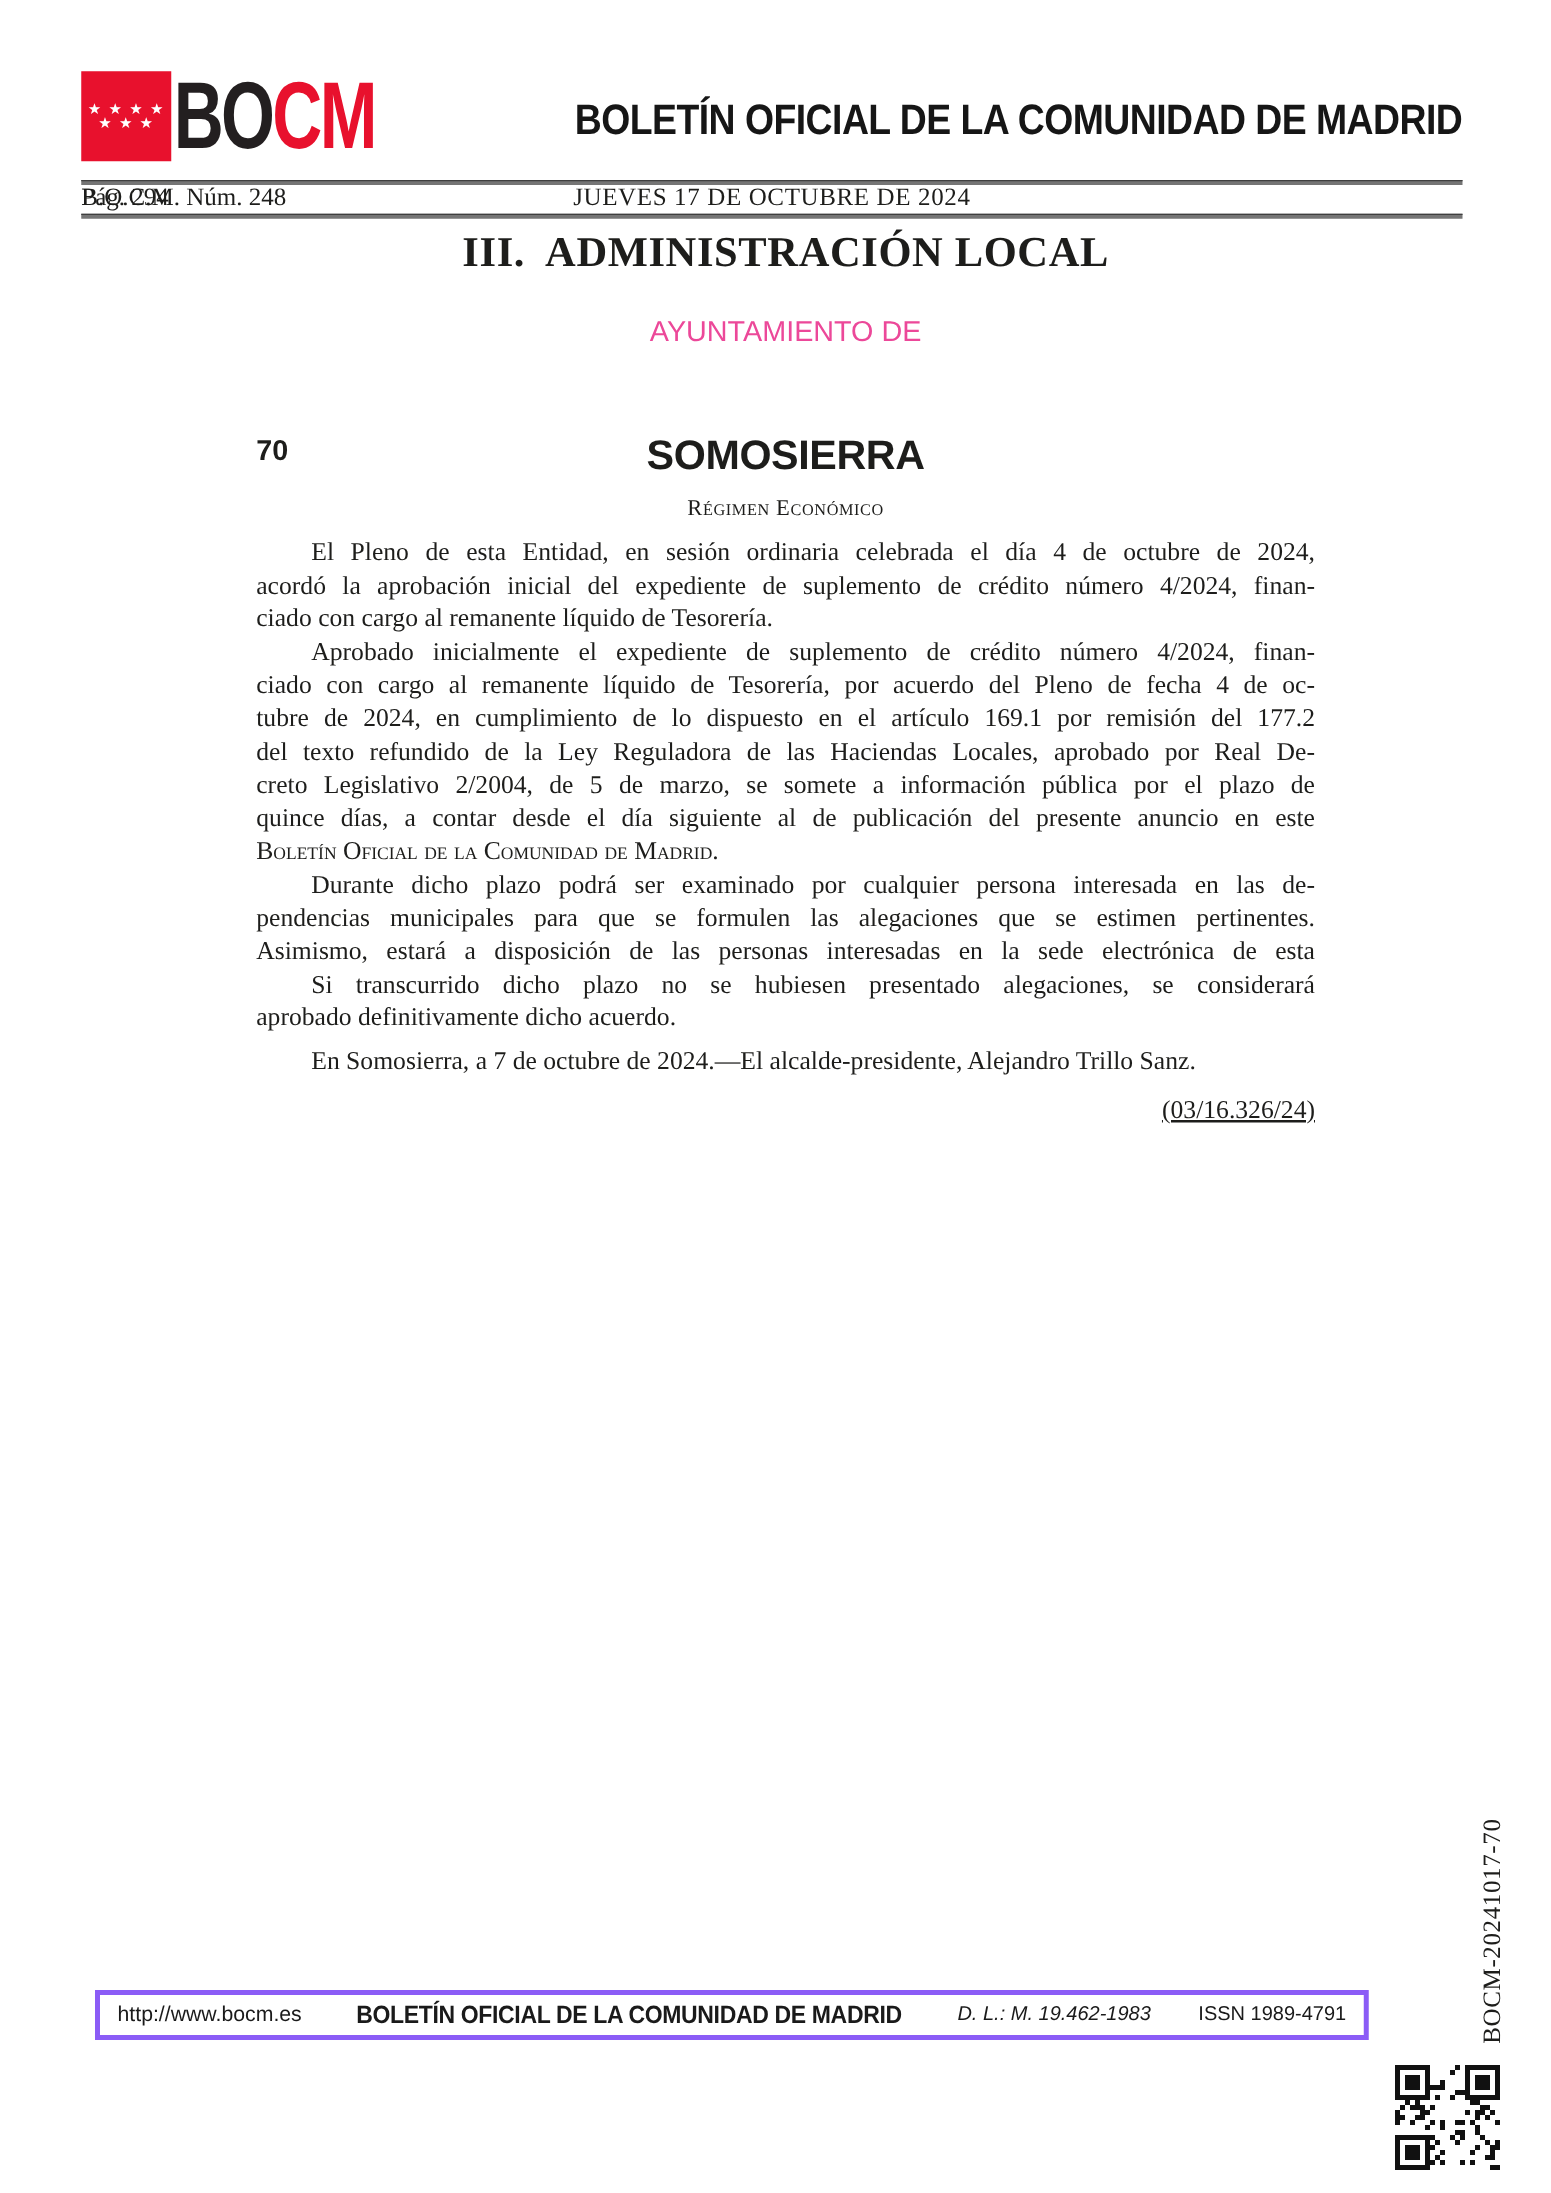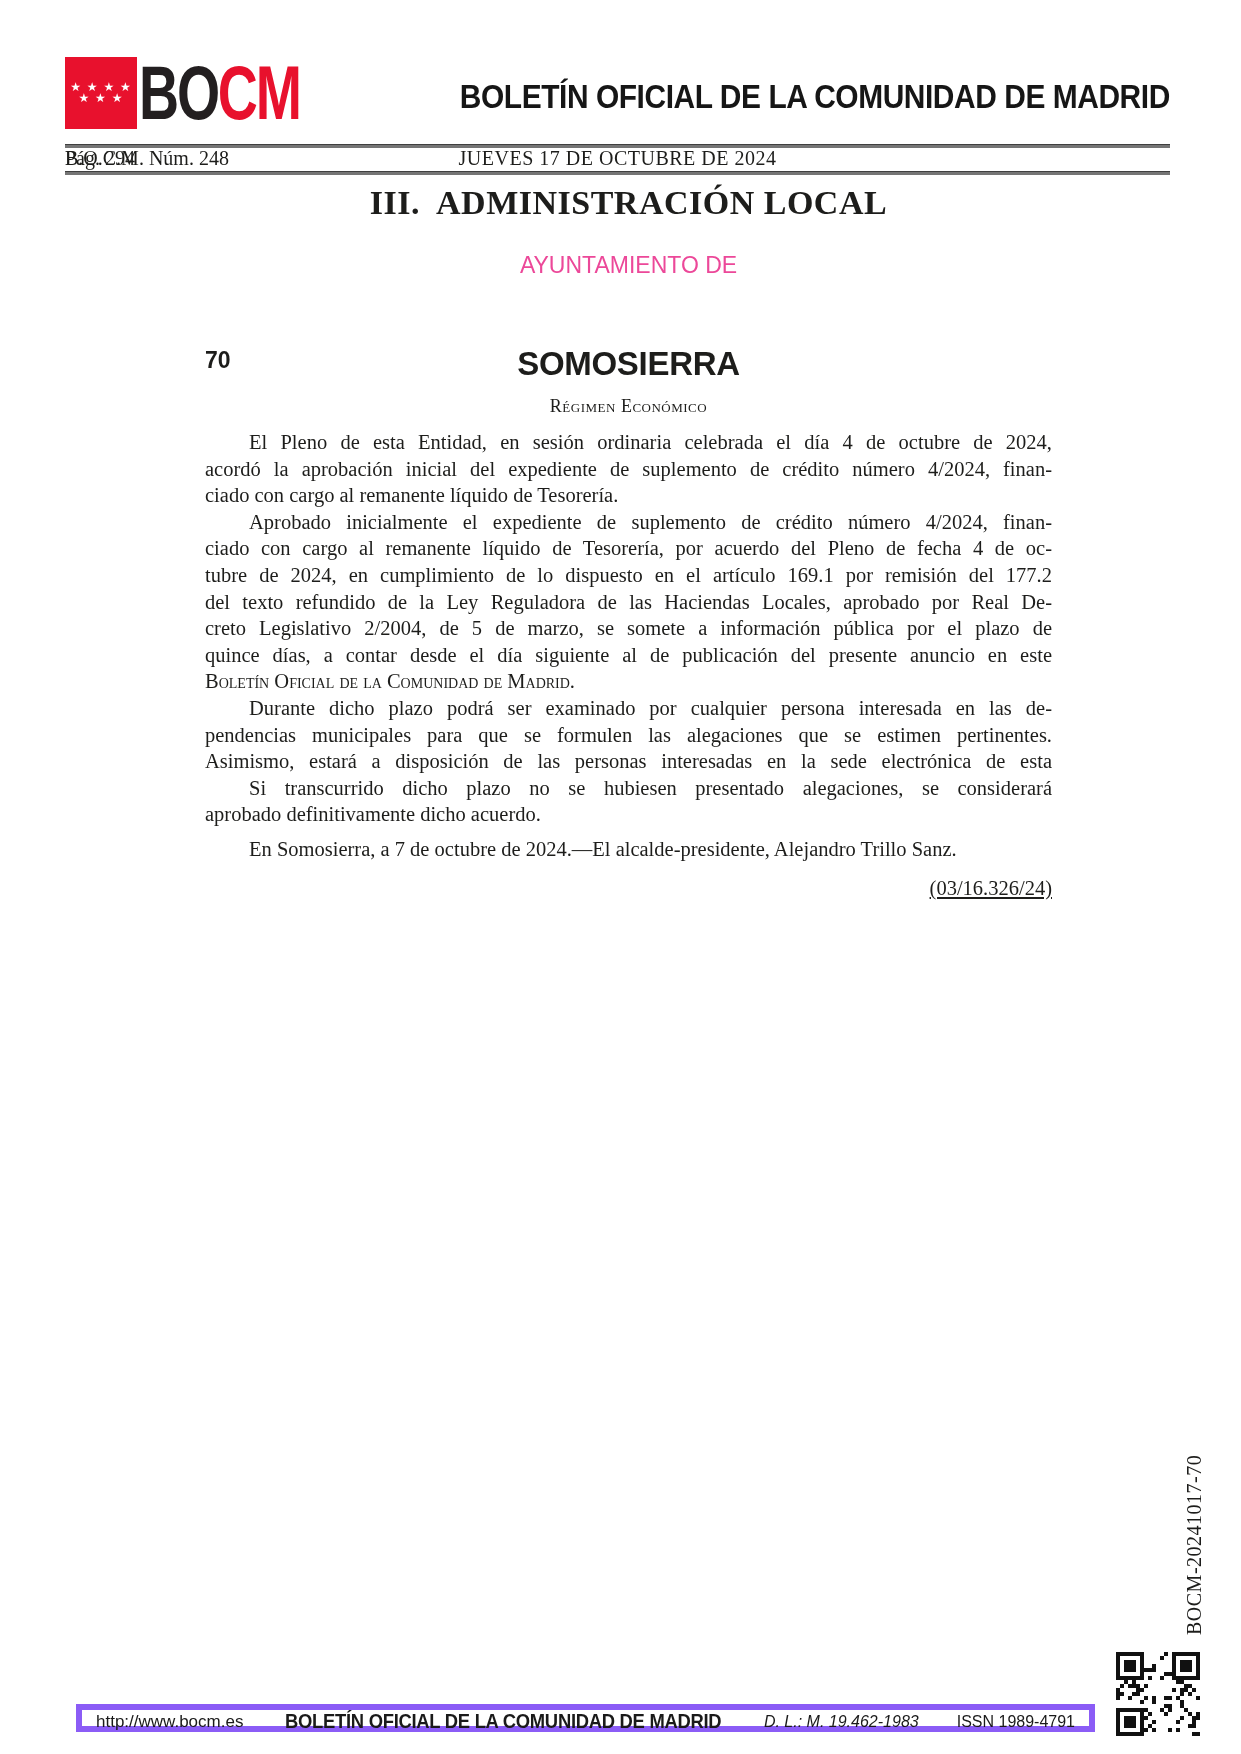--- a/index.html
+++ b/index.html
@@ -72,22 +72,22 @@
   .signature-line { margin-top:8px; text-indent:44px; }
   .reference-number { margin-top:12px; text-align:right;text-decoration:underline; }
 
   
   .doc-id {
     position:absolute; left:1183px; top:1455px; height:180px;
     writing-mode:vertical-rl; transform:rotate(180deg);
     font-size:20px; letter-spacing:0.5px; white-space:nowrap;
   }
   .footer-bar {
-    position:absolute; left:76px; top:1704px; width:1019px; height:28px;
-    border:6px solid #8b5cf6; box-sizing:border-box; background:#fff;
+    position:absolute; left:76px; top:1592px; width:1019px; height:40px;
+    border:4px solid #8b5cf6; box-sizing:border-box; background:#fff;
     display:grid; grid-template-columns:auto 1fr auto auto; align-items:center;
     font-family:"Liberation Sans", sans-serif; color:#1a1a1a;
   }
   .footer-url { margin-left:14px; font-size:17px; color:#1a1a1a; text-decoration:none; }
   .footer-title {
     justify-self:center; font-weight:bold; font-size:20px; white-space:nowrap;
     transform:scaleX(0.92); letter-spacing:-0.3px;
   }
   .footer-deposit { font-size:16px; margin-right:38px; white-space:nowrap;font-style:italic; }
   .footer-issn    { font-size:16px; margin-right:14px; white-space:nowrap; }

